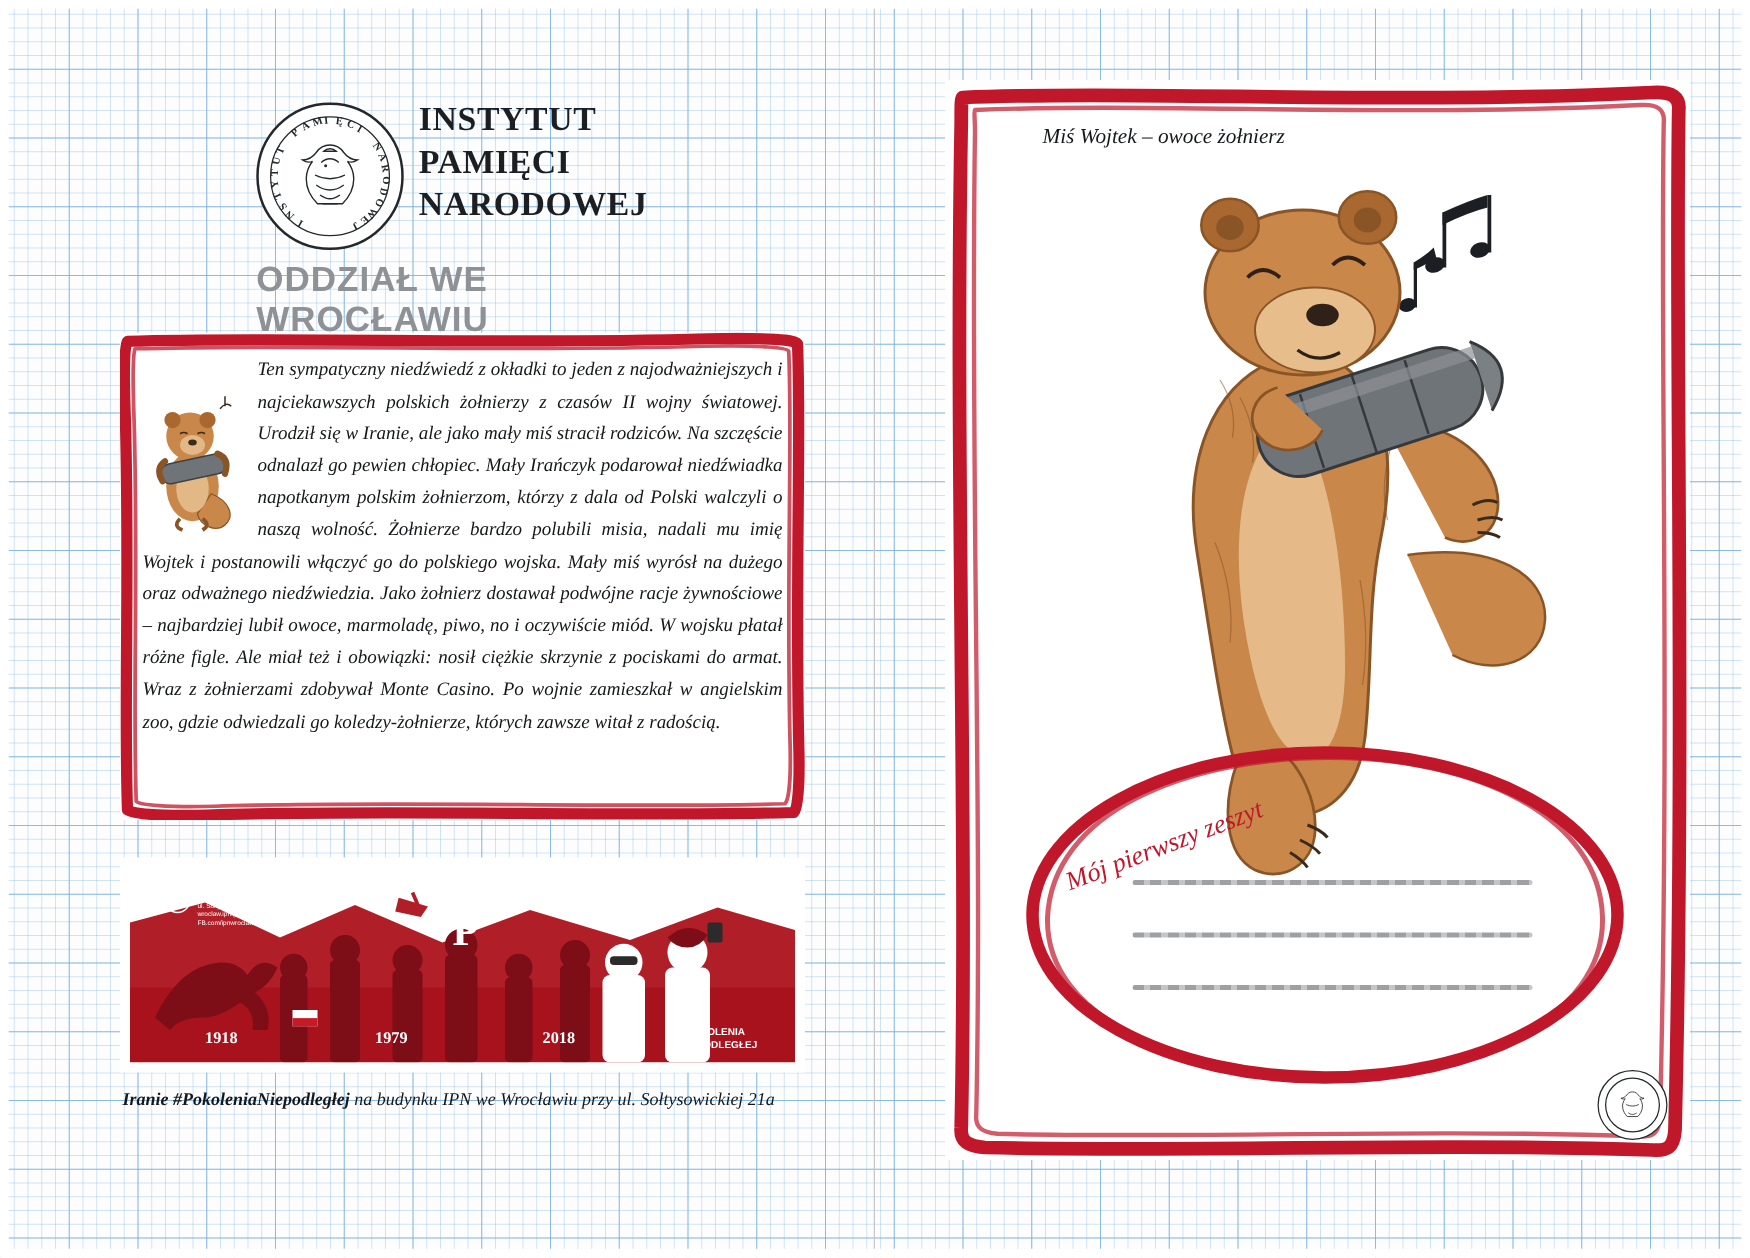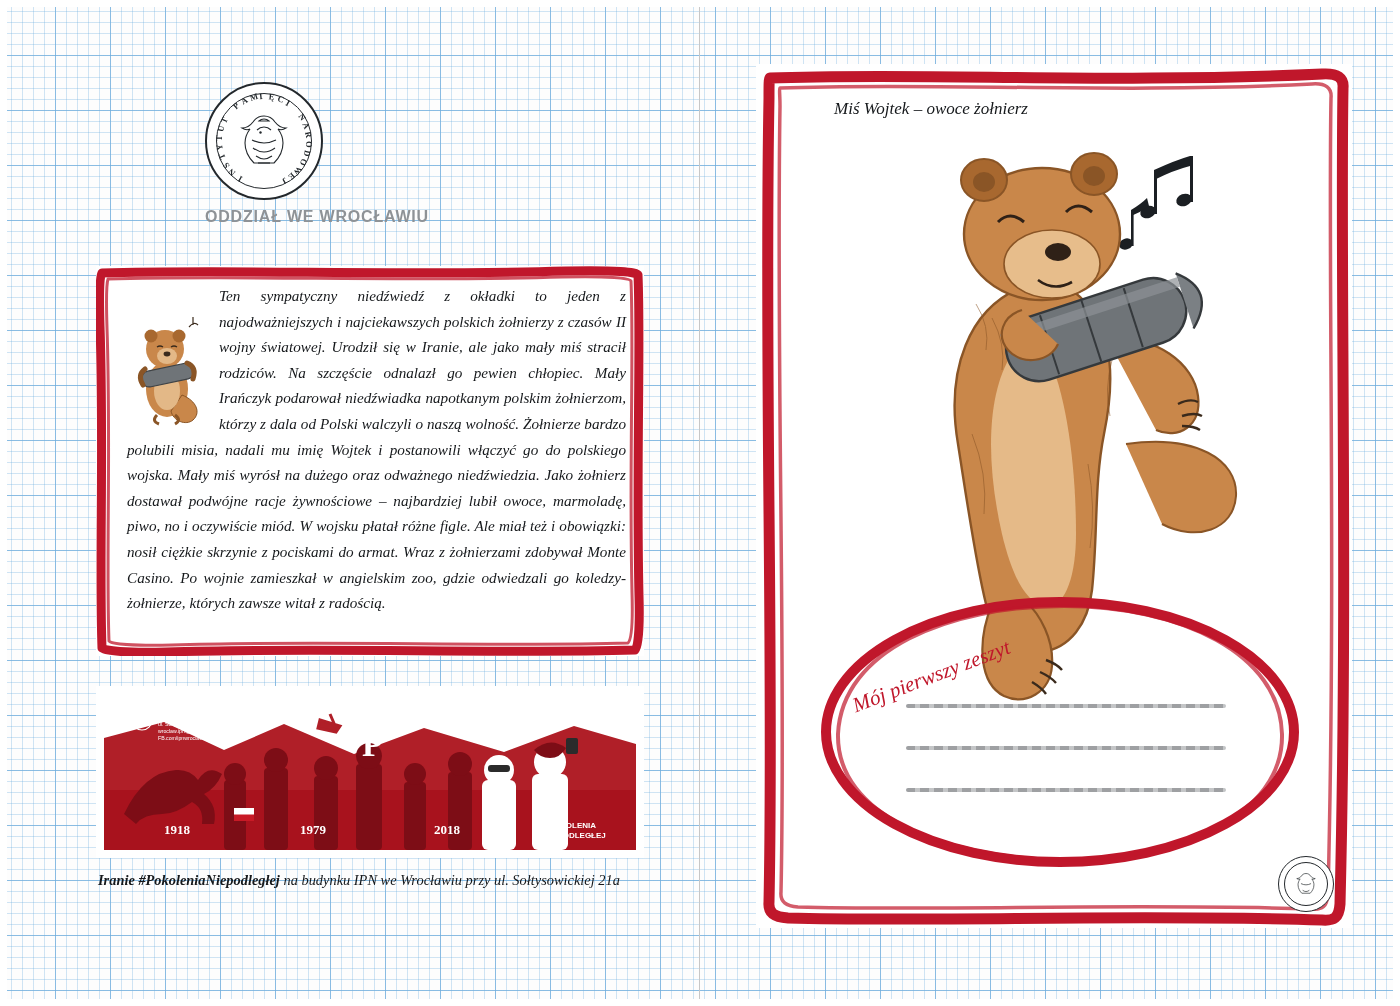--- a/index.html
+++ b/index.html
@@ -72,41 +72,40 @@
   }
   #ipn-name{
     position:absolute;left:130px;top:0;
     font-family:"Liberation Serif",serif;
     font-weight:bold;font-size:27px;line-height:34px;
     color:#1b1f23;letter-spacing:.5px;
   }
   #ipn-branch{
     position:absolute;left:205px;top:208px;width:330px;
     font-family:"Liberation Sans",sans-serif;
-    font-weight:bold;font-size:16px;letter-spacing:.8px;
+    font-weight:bold;font-size:28px;letter-spacing:.8px;
     color:#8e9296;
   }
 
   
   #text-panel{
     position:absolute;left:96px;top:266px;width:548px;height:390px;
     background:#ffffff;
     box-sizing:border-box;
   }
   .rough-frame{
     position:absolute;inset:0;pointer-events:none;
   }
   #text-body{
     position:absolute;left:18px;top:17px;right:18px;bottom:14px;
     font-size:15.2px;line-height:25.6px;
     color:#15181b;
     text-align:justify;
     font-style:italic;
     font-family:"Liberation Serif",serif;
-    margin-left:13px;
   }
   #text-body p{margin:0;}
   #mini-bear{
     float:left;width:84px;height:120px;margin:26px 8px 2px 0;
     shape-outside:margin-box;
   }
 
   
   #mural{
     position:absolute;left:96px;top:686px;width:548px;height:172px;
@@ -202,20 +201,25 @@
             <path d="M19 32c4 2 8 3 12 3s8-1 12-3"></path>
             <path d="M20 40c4 3 7 4 11 4s7-1 11-4"></path>
             <path d="M23 48c3 2 5 3 8 3s5-1 8-3"></path>
             <path d="M25 55h12"></path>
             <path d="M31 11c-2 0-4 1-5 2h10c-1-1-3-2-5-2z"></path>
           </g>
           <circle cx="27.5" cy="24.5" r="1.2" fill="#23282c"></circle>
         </svg>
       </div>
 
+      <div id="ipn-name">
+        <div>INSTYTUT</div>
+        <div>PAMIĘCI</div>
+        <div>NARODOWEJ</div>
+      </div>
     </div>
 
     <div id="ipn-branch">ODDZIAŁ WE WROCŁAWIU</div>
 
     <div id="text-panel">
       <svg class="rough-frame" viewBox="0 0 548 390" preserveAspectRatio="none">
         <path d="M6,7 C140,3 300,10 470,5 C520,4 541,6 542,9 C545,80 540,200 543,330 C544,365 542,381 539,384 C400,388 220,381 70,386 C30,387 8,385 6,382 C3,300 8,180 4,60 C3,25 4,10 6,7 Z" fill="none" stroke="#c0172b" stroke-width="9" stroke-linejoin="round"></path>
         <path d="M12,13 C150,9 310,16 466,11 C514,10 534,12 535,15 C538,85 533,200 536,326 C537,358 535,374 532,377 C398,381 222,374 76,379 C38,380 15,378 13,375 C10,296 15,180 11,62 C10,30 11,16 12,13 Z" fill="none" stroke="#c0172b" stroke-width="3" stroke-linejoin="round" opacity=".75"></path>
       </svg>
 

